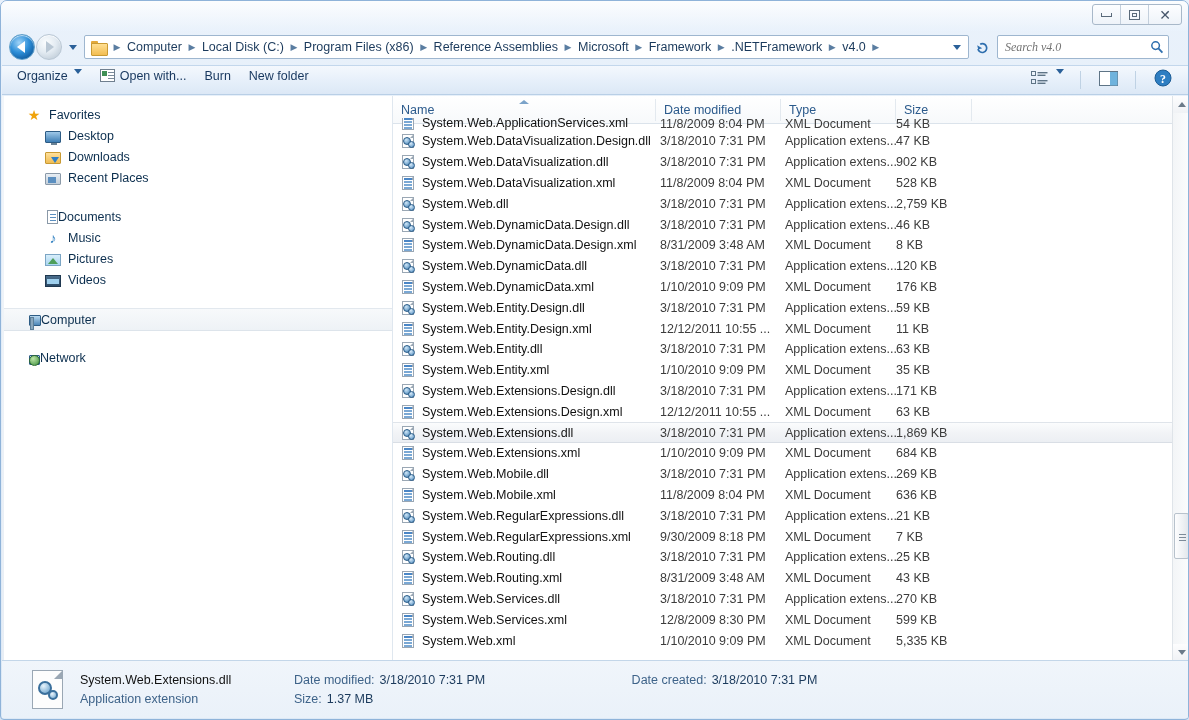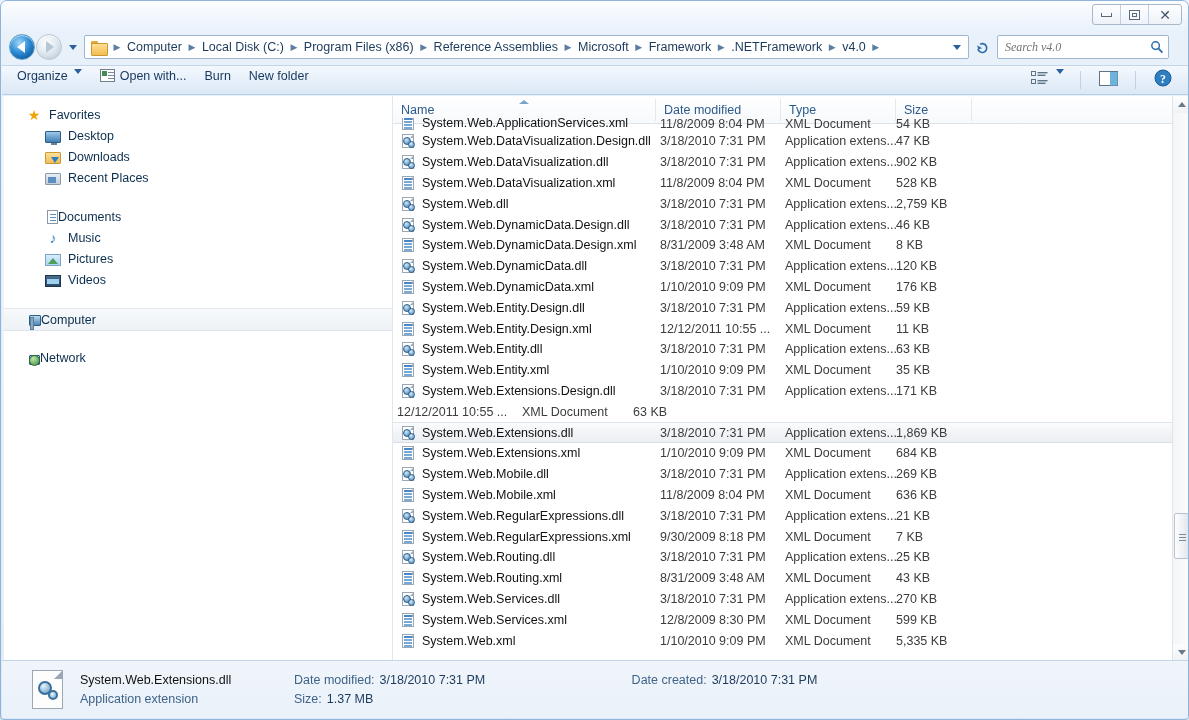--- a/index.html
+++ b/index.html
@@ -734,20 +734,27 @@
                 <span class="page"></span>
                 <span class="dllmark"></span>
               </span>
               <span class="fname">System.Web.Extensions.Design.dll</span>
             </div>
             <div class="cell-date">3/18/2010 7:31 PM</div>
             <div class="cell-type">Application extens...</div>
             <div class="cell-size">171 KB</div>
           </div>
           <div class="row">
+            <div class="cell-name">
+              <span class="ficon">
+                <span class="page"></span>
+                <span class="xmlmark"></span>
+              </span>
+              <span class="fname">System.Web.Extensions.Design.xml</span>
+            </div>
             <div class="cell-date">12/12/2011 10:55 ...</div>
             <div class="cell-type">XML Document</div>
             <div class="cell-size">63 KB</div>
           </div>
           <div class="row selected">
             <div class="cell-name">
               <span class="ficon">
                 <span class="page"></span>
                 <span class="dllmark"></span>
               </span>

